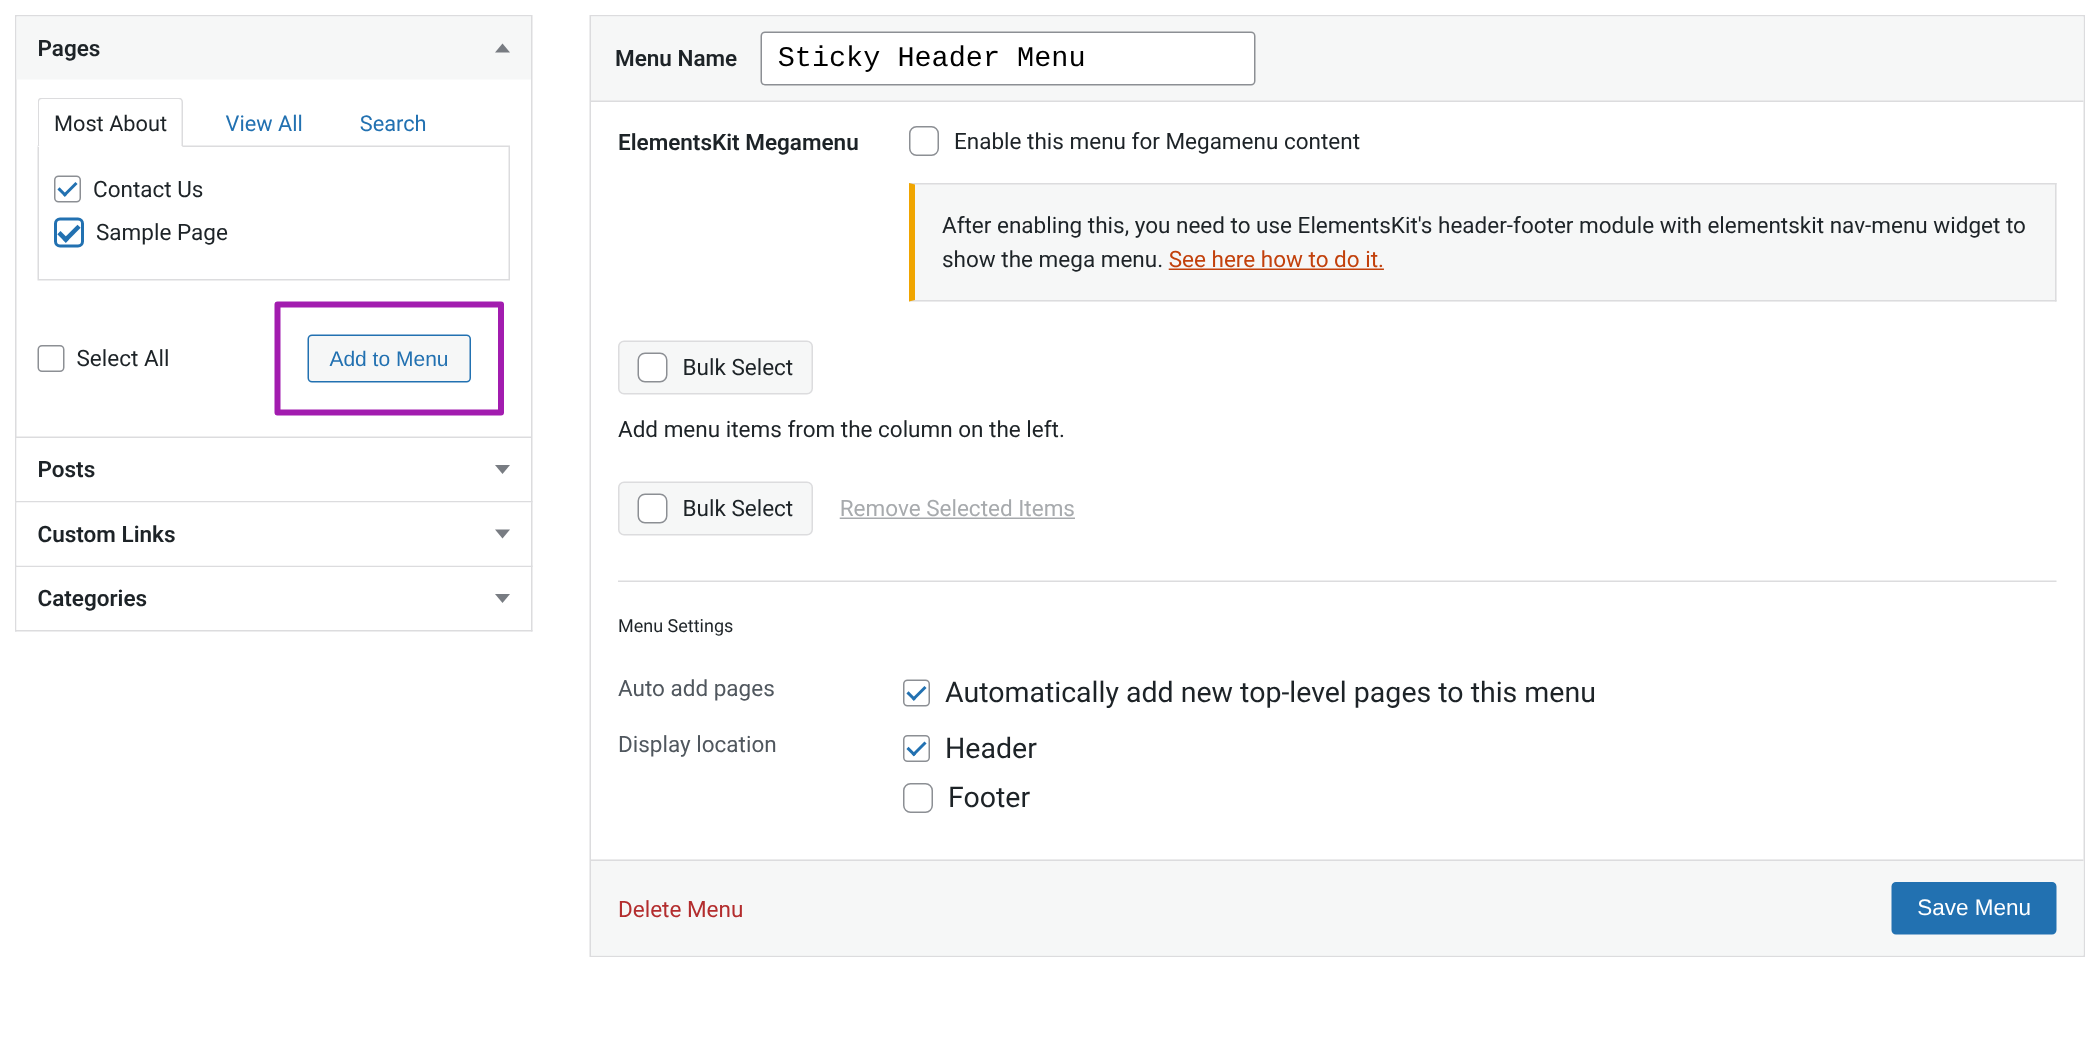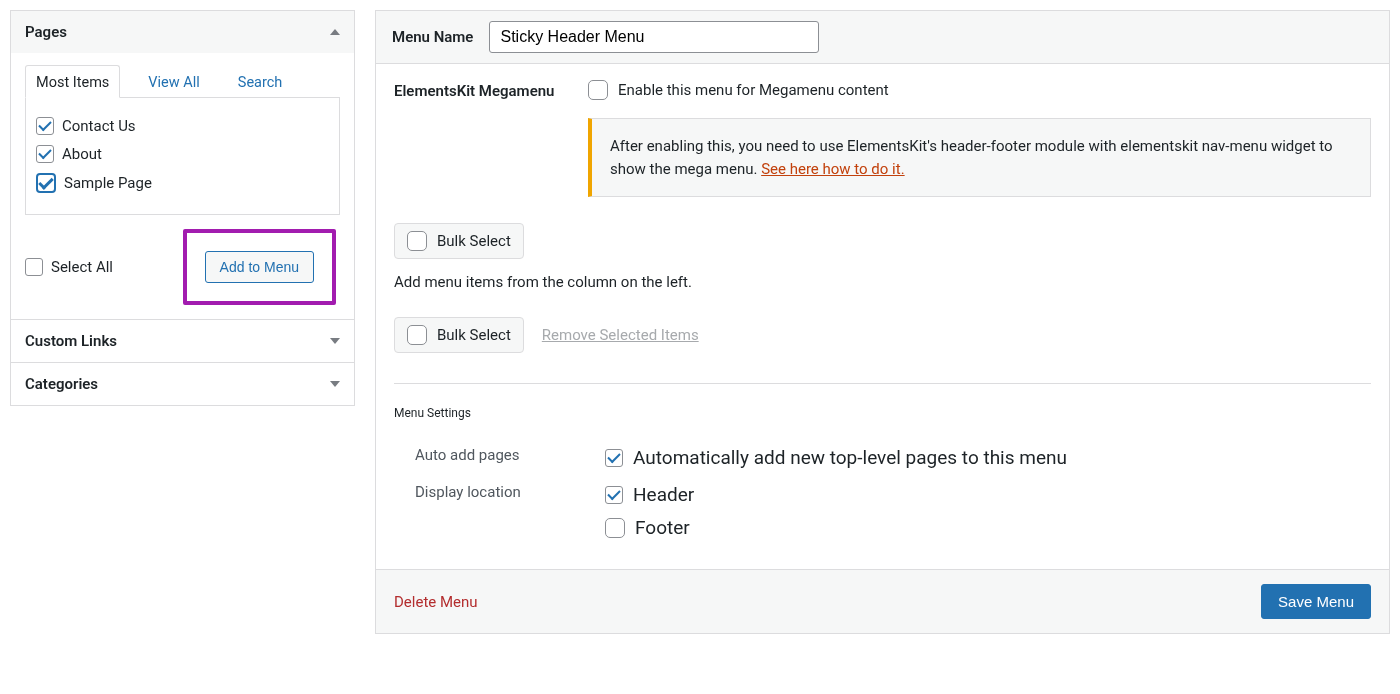--- a/index.html
+++ b/index.html
@@ -1,17 +1,17 @@
 <!DOCTYPE html>
 <html><head>
 <meta charset="utf-8">
 <style>
 * { box-sizing: border-box; margin: 0; padding: 0; }
 body { font-family: -apple-system, BlinkMacSystemFont, "Segoe UI", Roboto, sans-serif; font-size: 14px; color: #1d2327; background: #fff; padding: 10px; }
-.layout { display: flex; gap: 20px; justify-content: space-between; }
+.layout { display: flex; gap: 38px; justify-content: space-between; }
 .sidebar { width: 345px; flex-shrink: 0; }
 .main { flex: 1; border: 1px solid #dcdcde; }
 
 
 .panel { border: 1px solid #dcdcde; background: #fff; }
 .panel + .panel { border-top: none; }
 .panel-header { display: flex; justify-content: space-between; align-items: center; padding: 12px 14px; background: #f6f7f7; cursor: pointer; font-weight: 600; font-size: 15px; }
 .panel-header.collapsed { background: #fff; }
 .arrow { width: 0; height: 0; border-left: 5px solid transparent; border-right: 5px solid transparent; }
 .arrow.up { border-bottom: 6px solid #787c82; }
@@ -32,88 +32,90 @@
 .cb.big.checked::after { border-color: #2271b1; border-width: 3px; width: 11px; height: 5px; }
 
 .panel-footer { display: flex; justify-content: space-between; align-items: center; padding: 14px 4px 14px 0; }
 .select-all { display: flex; align-items: center; gap: 8px; font-size: 15px; }
 .btn-secondary { border: 1px solid #2271b1; color: #2271b1; background: #f6f7f7; padding: 7px 14px; border-radius: 3px; cursor: pointer; font-size: 14px; }
 .highlight-box { border: 4px solid #a21caf; padding: 18px; border-radius: 2px; }
 
 
 .main-top { display: flex; align-items: center; gap: 16px; padding: 10px 16px; border-bottom: 1px solid #dcdcde; background: #f6f7f7; }
 .label-strong { font-weight: 600; font-size: 15px; }
-.text-input { border: 1px solid #8c8f94; border-radius: 3px; padding: 6px 10px; font-size: 16px; width: 330px; background: #fff; }
+.text-input { border: 1px solid #8c8f94; border-radius: 3px; padding: 6px 10px; font-size: 19px; width: 330px; background: #fff; font-family: Liberation Mono, monospace; }
 
 .main-body { padding: 16px 18px; }
 .mega-row { display: flex; align-items: flex-start; gap: 14px; }
 .mega-label { width: 180px; font-weight: 600; font-size: 15px; padding-top: 2px; }
 .mega-check { display: flex; align-items: center; gap: 10px; font-size: 15px; }
 .cb-round { width: 20px; height: 20px; border: 1px solid #8c8f94; border-radius: 5px; background: #fff; cursor: pointer; }
 
 .notice { margin-top: 18px; margin-left: 194px; border: 1px solid #dcdcde; border-left: 4px solid #f0a500; background: #f6f7f7; padding: 16px 18px; font-size: 15px; line-height: 1.5; }
 .notice a { color: #c2410c; text-decoration: underline; }
 .notice strong { font-weight: 400; }
 
 .bulk-box { display: inline-flex; align-items: center; gap: 10px; border: 1px solid #dcdcde; border-radius: 4px; padding: 7px 12px; background: #f6f7f7; font-size: 15px; }
 .section-gap { margin-top: 26px; }
 .hint-text { font-size: 15px; color: #1d2327; margin-top: 14px; }
 .remove-link { color: #a7aaad; text-decoration: underline; margin-left: 18px; font-size: 15px; cursor: default; }
 
 .divider { border-top: 1px solid #dcdcde; margin: 30px 0 22px; }
 
 .settings-title { font-size: 12px; font-weight: 400; margin-bottom: 26px; }
-.setting-row { display: flex; margin-bottom: 14px; margin-left: 21px; }
+.setting-row { display: flex; margin-bottom: 14px; }
 .setting-label { width: 190px; color: #50575e; font-size: 15px; }
 .setting-ctrl { display: flex; flex-direction: column; gap: 10px; }
 .opt { display: flex; align-items: center; gap: 10px; font-size: 19px; }
 
 .main-foot { display: flex; justify-content: space-between; align-items: center; padding: 14px 18px; border-top: 1px solid #dcdcde; background: #f6f7f7; }
 .delete-link { color: #b32d2e; font-size: 15px; cursor: pointer; }
 .btn-primary { background: #2271b1; color: #fff; border: 1px solid #2271b1; padding: 8px 16px; border-radius: 3px; font-size: 15px; font-weight: 500; cursor: pointer; }
 </style>
 </head>
 <body>
 
 <div class="layout">
   <div class="sidebar">
     <div class="panel">
       <div class="panel-header">
         <span>Pages</span>
         <span class="arrow up"></span>
       </div>
       <div class="panel-body">
         <div class="tabs">
-          <div class="tab active">Most Items</div>
+          <div class="tab active">Most About</div>
           <div class="tab">View All</div>
           <div class="tab">Search</div>
         </div>
         <div class="page-list">
           <div class="page-item">
             <span class="cb checked"></span>
             <span>Contact Us</span>
-          </div>
-          <div class="page-item">
-            <span class="cb checked"></span>
-            <span>About</span>
           </div>
           <div class="page-item">
             <span class="cb big checked"></span>
             <span>Sample Page</span>
           </div>
         </div>
         <div class="panel-footer">
           <div class="select-all">
             <span class="cb"></span>
             <span>Select All</span>
           </div>
           <span class="highlight-box">
             <button class="btn-secondary">Add to Menu</button>
           </span>
         </div>
+      </div>
+    </div>
+    <div class="panel">
+      <div class="panel-header collapsed">
+        <span>Posts</span>
+        <span class="arrow down"></span>
       </div>
     </div>
     <div class="panel">
       <div class="panel-header collapsed">
         <span>Custom Links</span>
         <span class="arrow down"></span>
       </div>
     </div>
     <div class="panel">
       <div class="panel-header collapsed">

